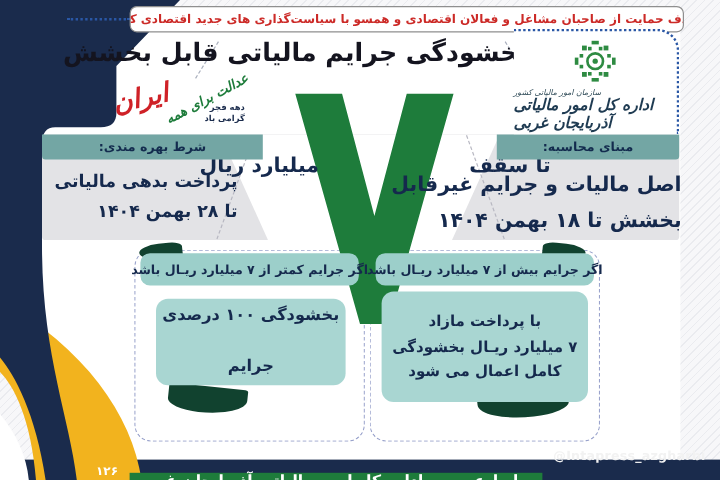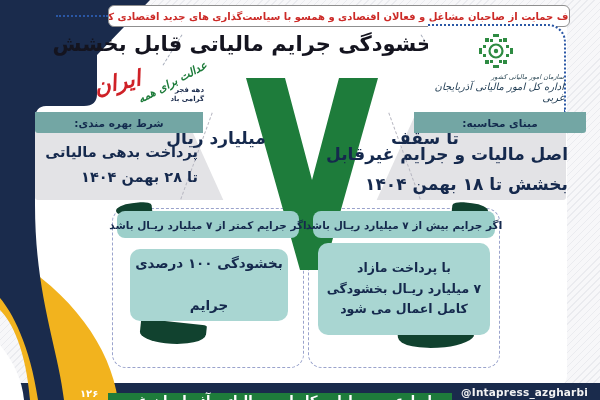--- a/index.html
+++ b/index.html
@@ -15,21 +15,21 @@
   .panel{
     position:absolute;left:33px;top:16px;width:534px;height:370px;
     background:#ffffff;border-radius:26px 10px 10px 10px;z-index:1;
   }
   
   .footer-bar{
     position:absolute;left:0;top:383px;width:600px;height:17px;
     background:#1a2b4c;z-index:2;
   }
   .footer-handle{
-    position:absolute;right:12px;top:386px;z-index:7;
+    position:absolute;right:12px;top:374px;z-index:7;
     color:#f2f2f2;font-size:10.5px;font-weight:bold;letter-spacing:.2px;
   }
   .footer-highlight{
     position:absolute;left:105px;top:390px;width:350px;z-index:7;
     direction:rtl;text-align:center;white-space:nowrap;overflow:hidden;
   }
   .footer-highlight span{
     background:#1e7c3b;color:#ffffff;font-size:13px;font-weight:bold;
     padding:0 4px;line-height:15px;
   }
@@ -77,23 +77,23 @@
     color:#1a2b4c;font-size:7px;font-weight:bold;line-height:1.25;
   }
   
   .org{
     position:absolute;left:428px;top:24px;width:138px;height:88px;z-index:6;
     background:#ffffff;
     border-right:2px dotted #2a57a5;border-top:2px dotted #2a57a5;
     border-radius:0 18px 0 0;
     display:flex;flex-direction:column;align-items:center;padding-top:6px;
   }
-  .org-lines{direction:rtl;text-align:right;color:#2e4a57;margin-top:3px;}
+  .org-lines{direction:rtl;text-align:left;color:#2e4a57;margin-top:3px;}
   .org-line1{font-size:6.5px;font-style:italic;}
-  .org-line2{font-size:10px;font-weight:normal;font-style:italic;color:#1f3b52;}
+  .org-line2{font-size:13px;font-weight:bold;font-style:italic;color:#1f3b52;}
   
   .band{
     position:absolute;left:35px;top:112px;width:531px;height:88px;
     background:#e3e3e6;z-index:4;border-radius:3px;
   }
   .trapezoid{
     position:absolute;left:158px;top:112px;width:284px;height:88px;z-index:4;
     background:#ffffff;
     clip-path:polygon(9% 0,91% 0,77% 100%,23% 100%);
   }
@@ -107,22 +107,22 @@
     color:#15294d;font-size:17px;font-weight:800;white-space:nowrap;
   }
   .cap-right{left:384px;width:82px;}
   .cap-left{left:162px;width:108px;}
   
   .teal-header{
     position:absolute;top:112px;height:21px;z-index:5;
     background:#73a6a4;display:flex;align-items:center;justify-content:center;
     direction:rtl;color:#132b4e;font-size:10.5px;font-weight:bold;
   }
-  .teal-header.left{left:35px;width:168px;border-radius:0 0 0 3px;}
-  .teal-header.right{left:414px;width:172px;border-radius:0 0 3px 0;}
+  .teal-header.left{left:35px;width:184px;border-radius:0 0 0 3px;}
+  .teal-header.right{left:414px;width:152px;border-radius:0 0 3px 0;}
   .panel-text{
     position:absolute;z-index:5;direction:rtl;text-align:right;
     color:#15294d;font-weight:800;line-height:1.75;white-space:nowrap;
   }
   .panel-text.left{left:28px;top:140px;width:170px;font-size:14.5px;}
   .panel-text.right{left:396px;top:140px;width:172px;font-size:17px;}
   
   .group-outline{
     position:absolute;z-index:4;border:1.5px dashed #9aa3cc;border-radius:14px;
   }

